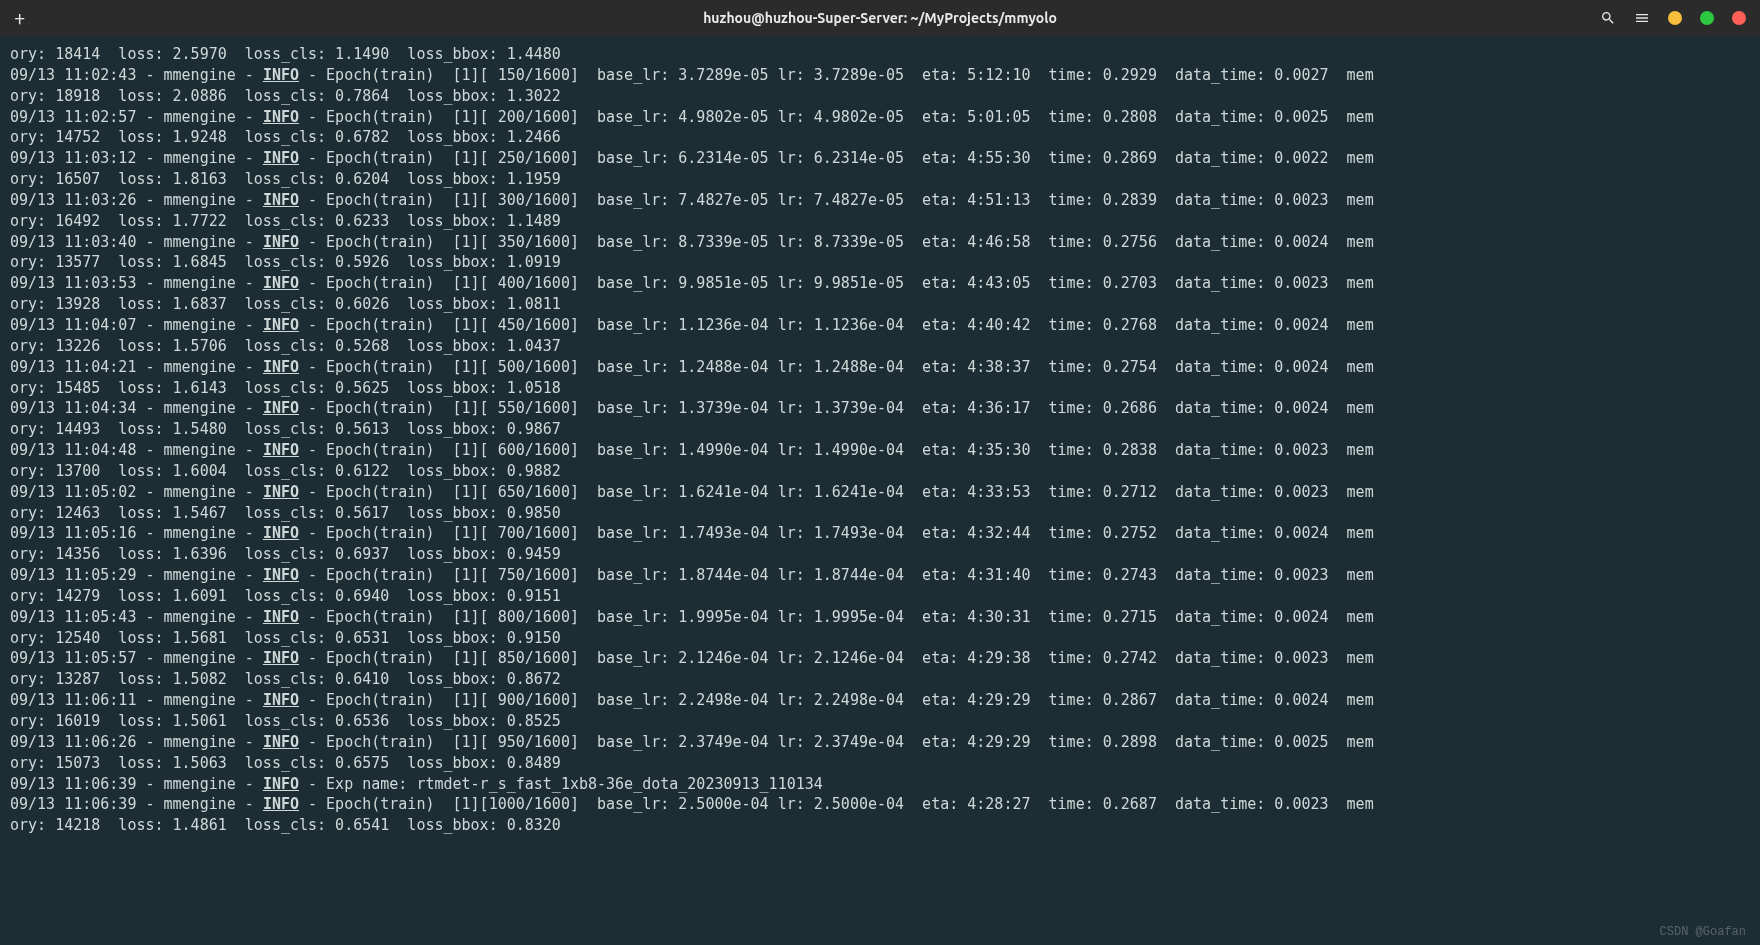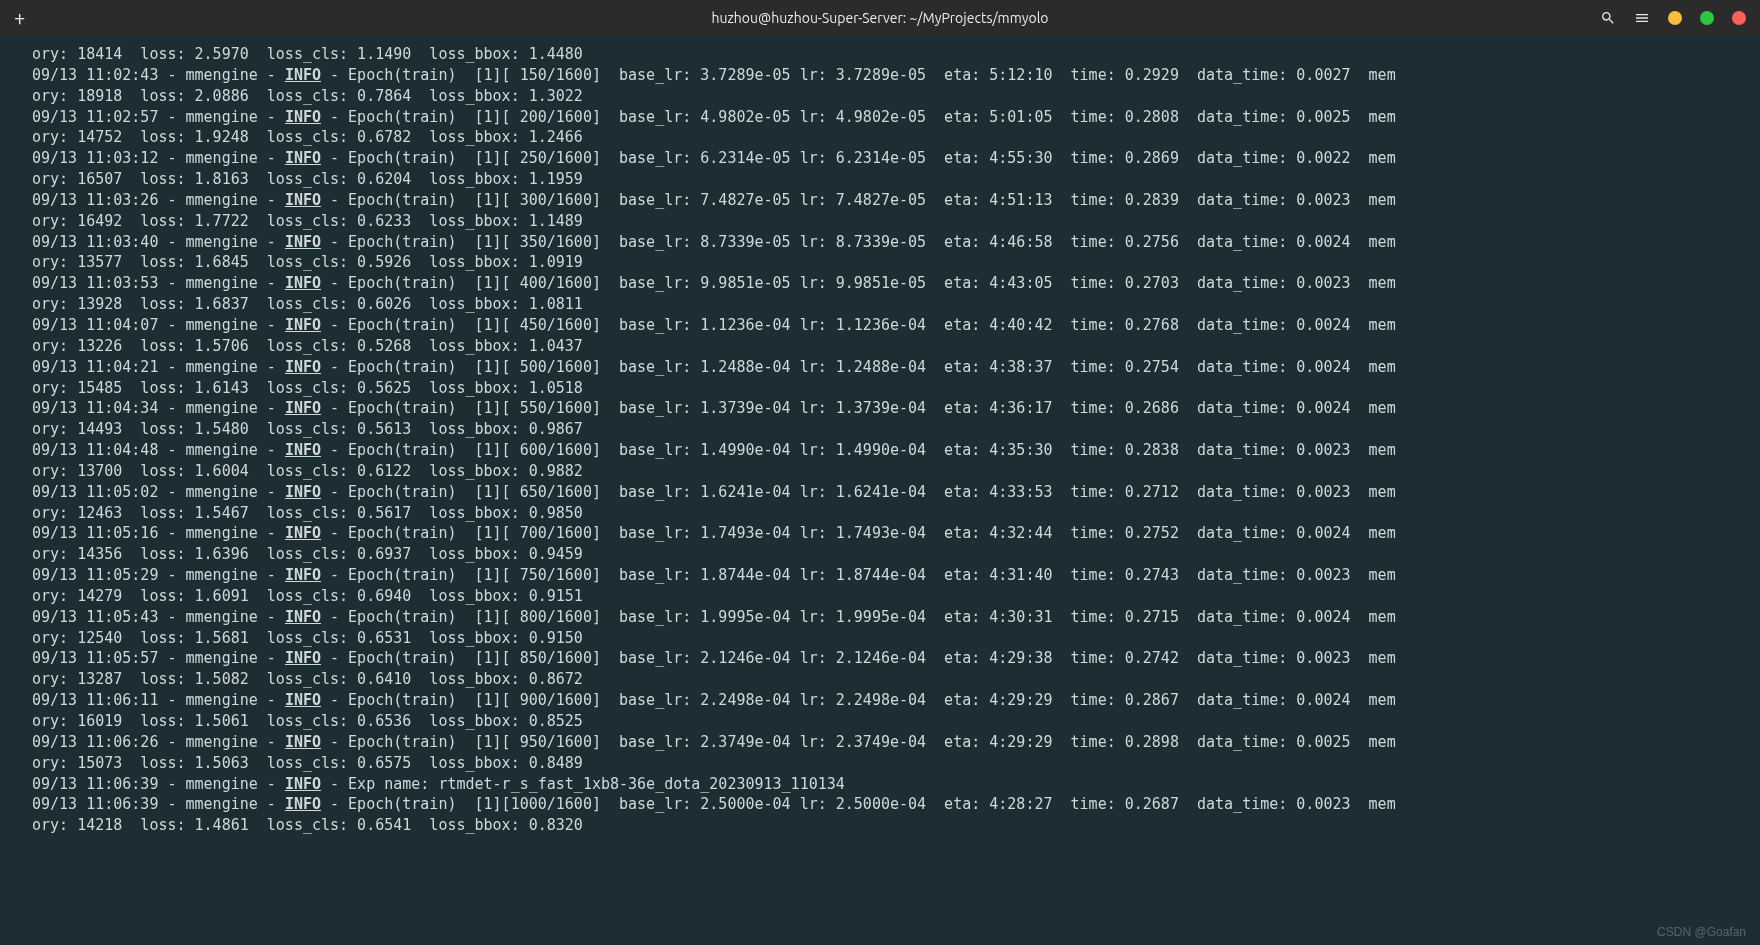--- a/index.html
+++ b/index.html
@@ -29,44 +29,43 @@
   .titlebar .plus{
     font-size:20px;
     line-height:1;
     cursor:pointer;
     color:#eaeaea;
   }
   .titlebar .title{
     position:absolute;
     left:50%;
     transform:translateX(-50%);
-    font-weight:normal;
+    font-weight:bold;
   }
   .titlebar .right{display:flex;align-items:center;gap:18px;}
   .titlebar .icon{width:16px;height:16px;display:inline-flex;align-items:center;justify-content:center;}
   .titlebar svg{width:16px;height:16px;fill:#e6e6e6;}
   .window-btn{width:14px;height:14px;border-radius:50%;display:inline-block;}
   .window-btn.min{background:#f6be3b;}
   .window-btn.max{background:#2bc840;}
   .window-btn.close{background:#fe5f57;}
 
   .terminal{
     padding:8px 10px 2px 10px;
     white-space:pre;
     line-height:1.39;
     letter-spacing:0px;
-    margin-left:22px;
   }
   .info{text-decoration:underline;font-weight:bold;}
 
   .watermark{
     position:absolute;
     right:14px;
     bottom:6px;
-    font-family:Liberation Sans, sans-serif;
+    font-family:Liberation Mono, monospace;
     font-size:12px;
     color:rgba(255,255,255,0.25);
     text-align:right;
   }
 </style>
 </head>
 <body>
 
 <div class="titlebar">
   <div class="left">

